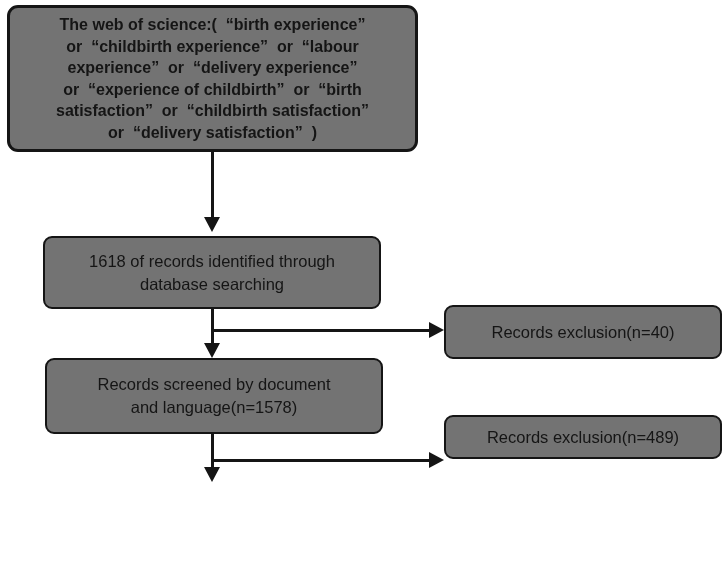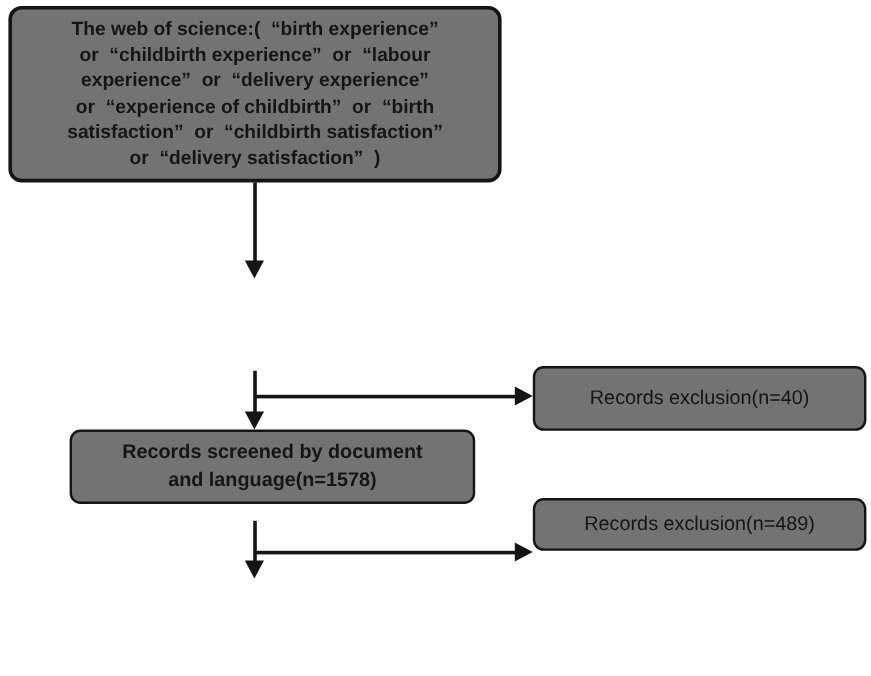--- a/index.html
+++ b/index.html
@@ -37,21 +37,21 @@
     width: 411px; height: 147px;
     border-width: 3px;
     border-radius: 11px;
   }
   .node-query .node-label {
     font-weight: bold;
     font-size: 16px;
     line-height: 21.5px;
   }
   .node-identified  { left: 43px;  top: 236px; width: 338px; height: 73px; }
-  .node-screen-lang { left: 58px;  top: 358px; width: 338px; height: 62px; font-weight: bold; }
+  .node-screen-lang { left: 45px;  top: 358px; width: 338px; height: 76px; }
   .node-screen-title{ left: 46px;  top: 483px; width: 332px; height: 73px; }
   .node-excl-1      { left: 444px; top: 305px; width: 278px; height: 54px; }
   .node-excl-2      { left: 444px; top: 415px; width: 278px; height: 44px; }
 
   
   .line { position: absolute; background: #151515; }
   .vline { width: 2.5px; }
   .hline { height: 2.5px; }
 
   .v-query-identified { left: 211px; top: 152px; height: 66px; }
@@ -88,20 +88,24 @@
 
   <div class="node node-query">
     <div class="node-label">The web of science:(  “birth experience”
 or  “childbirth experience”  or  “labour
 experience”  or  “delivery experience”
 or  “experience of childbirth”  or  “birth
 satisfaction”  or  “childbirth satisfaction”
 or  “delivery satisfaction”  )</div>
   </div>
 
+  <div class="node node-identified">
+    <div class="node-label">1618 of records identified through
+database searching</div>
+  </div>
 
   <div class="node node-excl-1">
     <div class="node-label">Records exclusion(n=40)</div>
   </div>
 
   <div class="node node-screen-lang">
     <div class="node-label">Records screened by document
 and language(n=1578)</div>
   </div>
 

